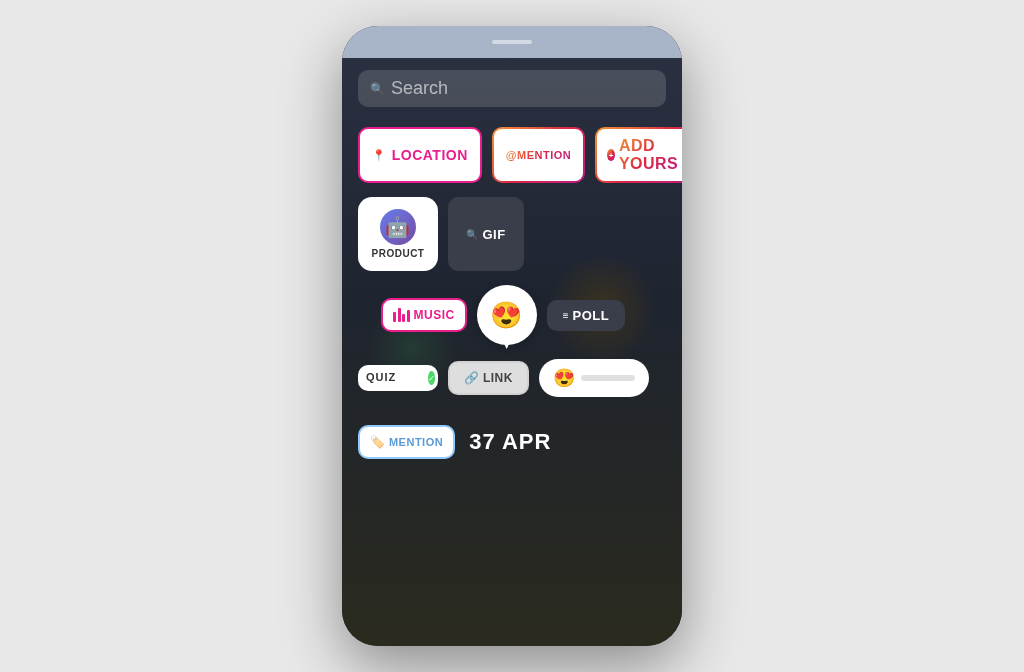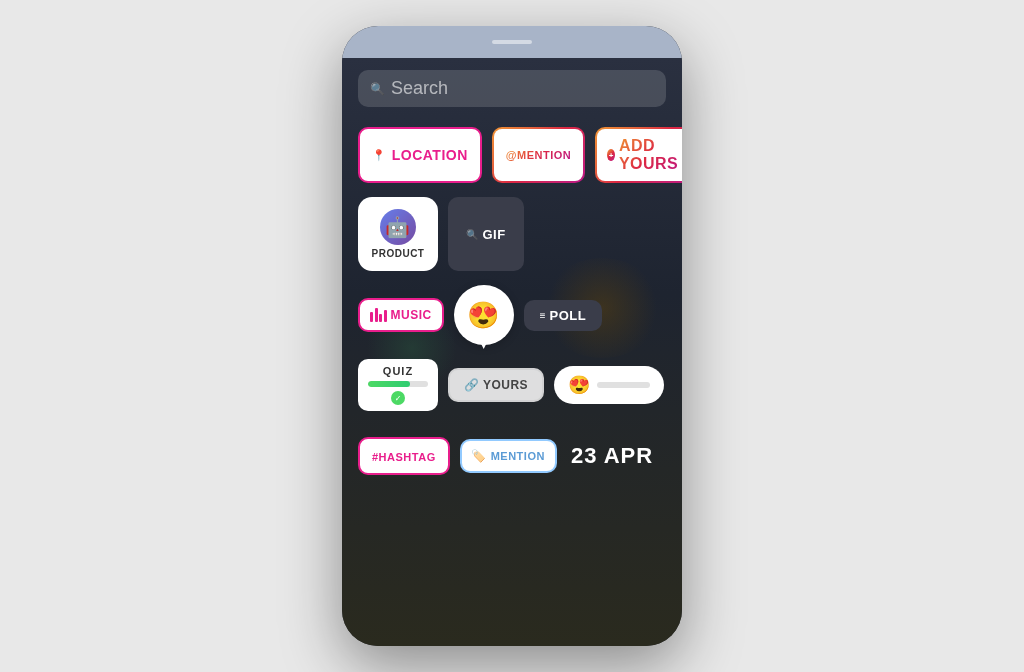--- a/index.html
+++ b/index.html
@@ -177,20 +177,21 @@
 
     
     .sticker-music {
       background: white;
       border: 2.5px solid #e91e8c;
       padding: 8px 10px;
       border-radius: 10px;
       display: flex;
       align-items: center;
       gap: 4px;
+      margin-left: 23px;
     }
 
     .music-bars {
       display: flex;
       gap: 1.5px;
       align-items: flex-end;
       height: 14px;
     }
 
     .music-bar {
@@ -234,23 +235,23 @@
       gap: 4px;
     }
 
     
     .sticker-quiz {
       background: white;
       border-radius: 10px;
       padding: 6px 8px;
       width: 80px;
       display: flex;
-      flex-direction: column;
-      align-items: center;
-      gap: 4px;
+      flex-direction: row;
+      align-items: flex-start;
+      gap: 16px;
     }
 
     .quiz-label {
       font-size: 11px;
       font-weight: 800;
       color: #333;
       letter-spacing: 1px;
     }
 
     .quiz-progress-bar {
@@ -436,41 +437,38 @@
         <div class="sticker-quiz">
           <span class="quiz-label">QUIZ</span>
           <div class="quiz-progress-bar">
             <div class="quiz-progress-fill" style="width:70%;"></div>
           </div>
           <div class="quiz-check">✓</div>
         </div>
 
         <div class="sticker-link" style="background:rgba(255,255,255,0.85); border: 2px solid rgba(200,200,200,0.5); border-radius:10px;">
           <span style="font-size:12px;">🔗</span>
-          <span class="sticker-label" style="color:#444; font-size:12px;">YOURS</span>
+          <span class="sticker-label" style="color:#444; font-size:12px;">LINK</span>
         </div>
 
         <div class="sticker-emoji-poll">
           <span style="font-size:18px;">😍</span>
           <div class="emoji-poll-bar"></div>
         </div>
 
       </div>
 
       <div class="sticker-row" style="align-items:center; margin-top:10px;">
 
-        <div class="sticker-hashtag">
-          <span class="sticker-label" style="color:#e91e8c; font-size:11px;">#HASHTAG</span>
-        </div>
 
         <div class="sticker-product" style="border: 2px solid rgba(100,180,255,0.7);">
           <span style="font-size:12px;">🏷️</span>
           <span class="sticker-label" style="color:#5b9bd5; font-size:11px;">MENTION</span>
         </div>
 
         <div class="sticker-date">
-          <span class="date-text">23 APR</span>
+          <span class="date-text">37 APR</span>
         </div>
       </div>
 
     </div>
   </div>
 </div>
 
 </body></html>

